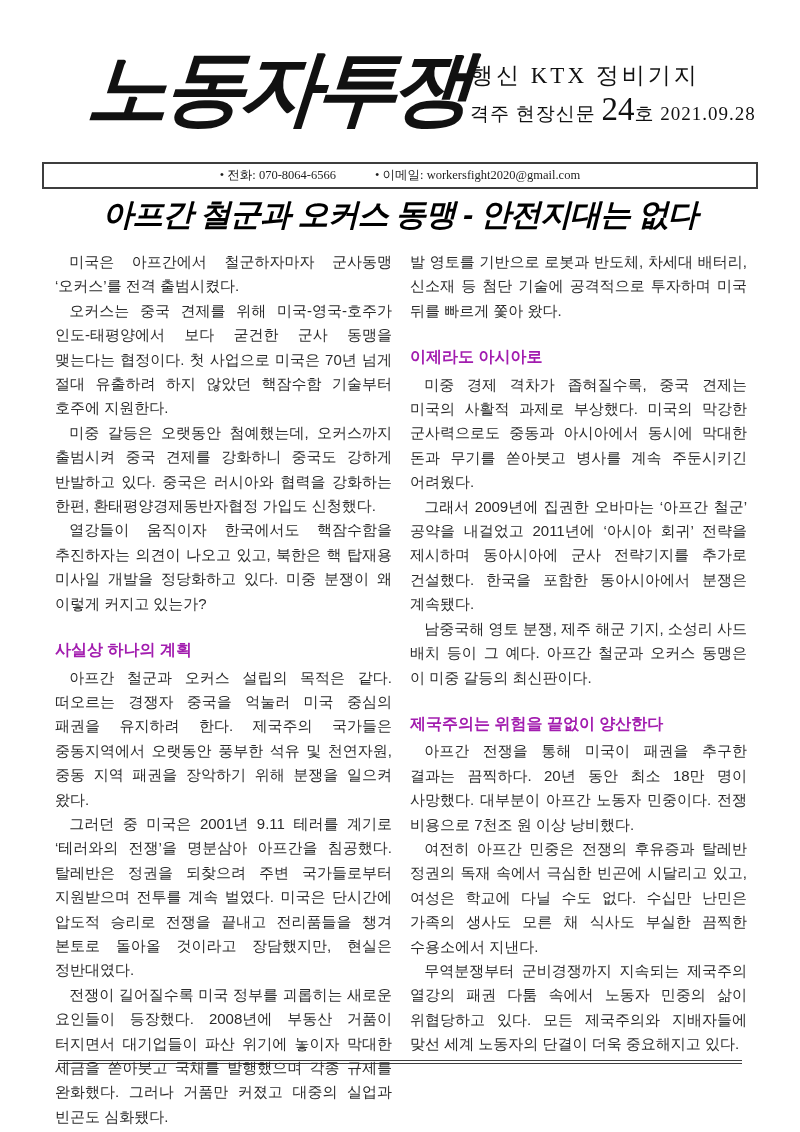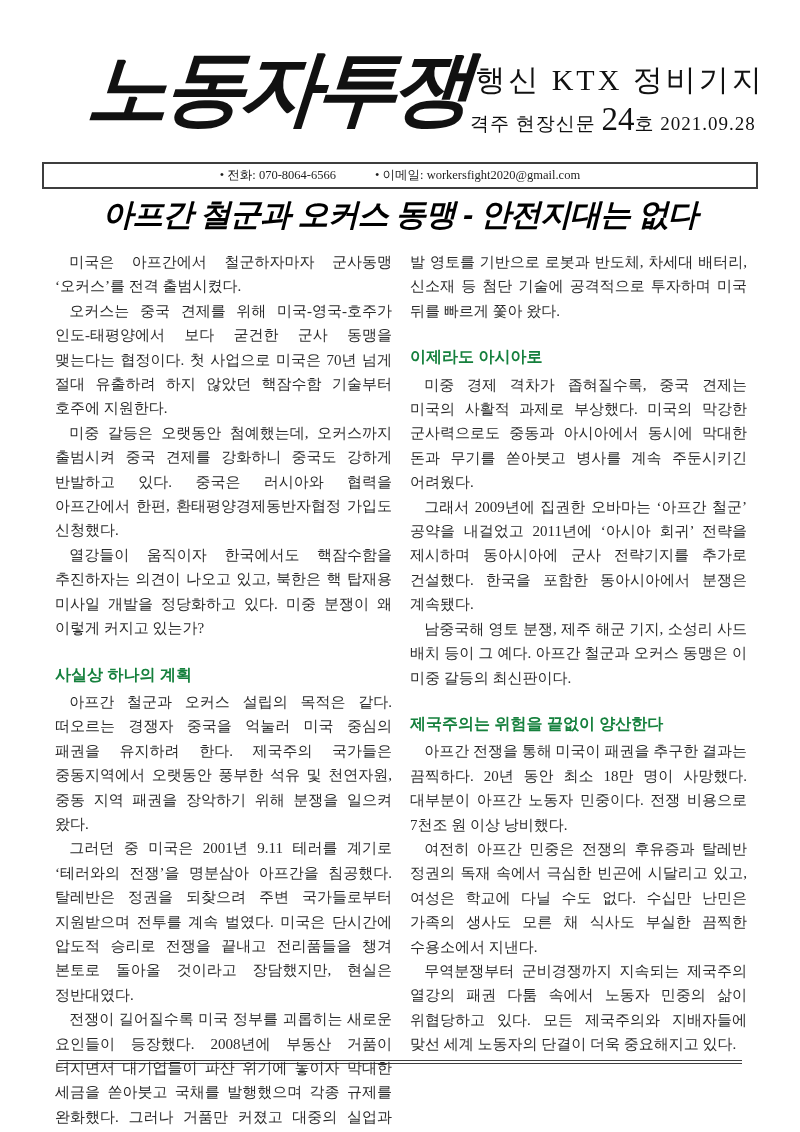--- a/index.html
+++ b/index.html
@@ -30,24 +30,23 @@
     transform: skewX(-4deg);
     white-space: nowrap;
   }
   .mast-right {
     position: absolute;
     left: 470px; top: 60px; width: 300px;
     font-family: "Liberation Serif", serif;
     color: #111111;
   }
   .site-title {
-    font-size: 30px;
+    font-size: 23px;
     letter-spacing: 3px;
     white-space: nowrap;
-    text-align: center;
   }
   .issue-line {
     font-size: 19px;
     letter-spacing: 1px;
     white-space: nowrap;
   }
   .issue-number { font-size: 33px; letter-spacing: 0; }
   .issue-date { font-size: 19px; }
 
   
@@ -87,27 +86,27 @@
     gap: 18px;
   }
   .col {
     width: 337px;
     font-size: 15px;
     line-height: 24.4px;
     text-align: justify;
     color: #2b2b2b;
     word-break: keep-all;
   }
-  .para { margin: 0; text-indent: 0.95em; font-family: Liberation Serif, serif; }
+  .para { margin: 0; text-indent: 0.95em; }
   .para.cont { text-indent: 0; }
   .subhead {
     margin: 22px 0 3px 0;
     font-size: 16px;
     font-weight: 700;
-    color: #15803d;
+    color: #a21caf;
     text-align: left;
   }
 
   
   .bottom-rule {
     position: absolute;
     top: 1060px; left: 58px; right: 58px;
     height: 4px;
     border-top: 1.6px solid #3d3d3d;
     border-bottom: 1.6px solid #3d3d3d;
@@ -134,21 +133,21 @@
     <span>• 전화: 070-8064-6566</span>
     <span>• 이메일: workersfight2020@gmail.com</span>
   </div>
 
   <div class="headline">아프간 철군과 오커스 동맹 - 안전지대는 없다</div>
 
   <div class="columns">
     <div class="col">
         <p class="para">미국은 아프간에서 철군하자마자 군사동맹 ‘오커스’를 전격 출범시켰다.</p>
         <p class="para">오커스는 중국 견제를 위해 미국-영국-호주가 인도-태평양에서 보다 굳건한 군사 동맹을 맺는다는 협정이다. 첫 사업으로 미국은 70년 넘게 절대 유출하려 하지 않았던 핵잠수함 기술부터 호주에 지원한다.</p>
-        <p class="para">미중 갈등은 오랫동안 첨예했는데, 오커스까지 출범시켜 중국 견제를 강화하니 중국도 강하게 반발하고 있다. 중국은 러시아와 협력을 아프간에서 한편, 환태평양경제동반자협정 가입도 신청했다.</p>
+        <p class="para">미중 갈등은 오랫동안 첨예했는데, 오커스까지 출범시켜 중국 견제를 강화하니 중국도 강하게 반발하고 있다. 중국은 러시아와 협력을 강화하는 한편, 환태평양경제동반자협정 가입도 신청했다.</p>
         <p class="para">열강들이 움직이자 한국에서도 핵잠수함을 추진하자는 의견이 나오고 있고, 북한은 핵 탑재용 미사일 개발을 정당화하고 있다. 미중 분쟁이 왜 이렇게 커지고 있는가?</p>
         <h3 class="subhead">사실상 하나의 계획</h3>
         <p class="para">아프간 철군과 오커스 설립의 목적은 같다. 떠오르는 경쟁자 중국을 억눌러 미국 중심의 패권을 유지하려 한다. 제국주의 국가들은 중동지역에서 오랫동안 풍부한 석유 및 천연자원, 중동 지역 패권을 장악하기 위해 분쟁을 일으켜 왔다.</p>
         <p class="para">그러던 중 미국은 2001년 9.11 테러를 계기로 ‘테러와의 전쟁’을 명분삼아 아프간을 침공했다. 탈레반은 정권을 되찾으려 주변 국가들로부터 지원받으며 전투를 계속 벌였다. 미국은 단시간에 압도적 승리로 전쟁을 끝내고 전리품들을 챙겨 본토로 돌아올 것이라고 장담했지만, 현실은 정반대였다.</p>
         <p class="para">전쟁이 길어질수록 미국 정부를 괴롭히는 새로운 요인들이 등장했다. 2008년에 부동산 거품이 터지면서 대기업들이 파산 위기에 놓이자 막대한 세금을 쏟아붓고 국채를 발행했으며 각종 규제를 완화했다. 그러나 거품만 커졌고 대중의 실업과 빈곤도 심화됐다.</p>
         <p class="para">반면에 중국은 ‘세계의 공장’으로 불리며 급격히 성장해갔다. 2010년에 GDP 세계 2위에 올랐다. 중국 정부는 살인적 저임금과 가혹한 노동통제, 광활한 미개</p>
       </div>
     <div class="col">
         <p class="para cont">발 영토를 기반으로 로봇과 반도체, 차세대 배터리, 신소재 등 첨단 기술에 공격적으로 투자하며 미국 뒤를 빠르게 쫓아 왔다.</p>
         <h3 class="subhead">이제라도 아시아로</h3>

